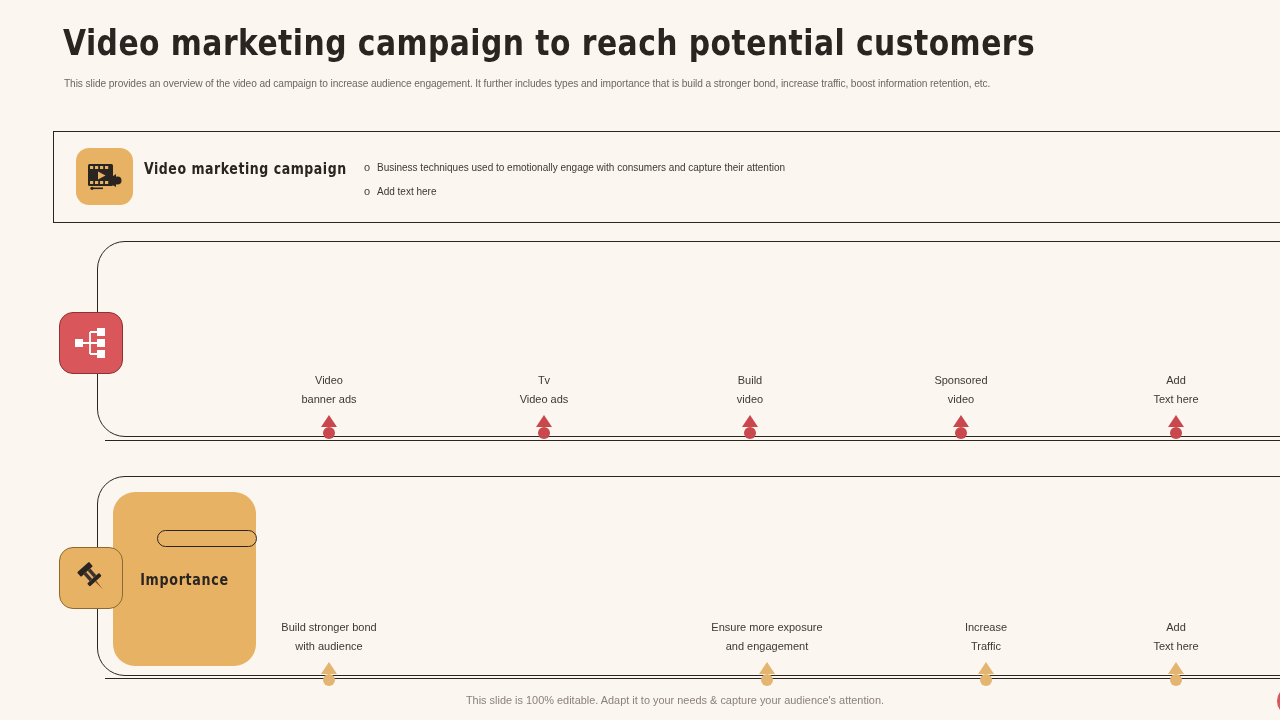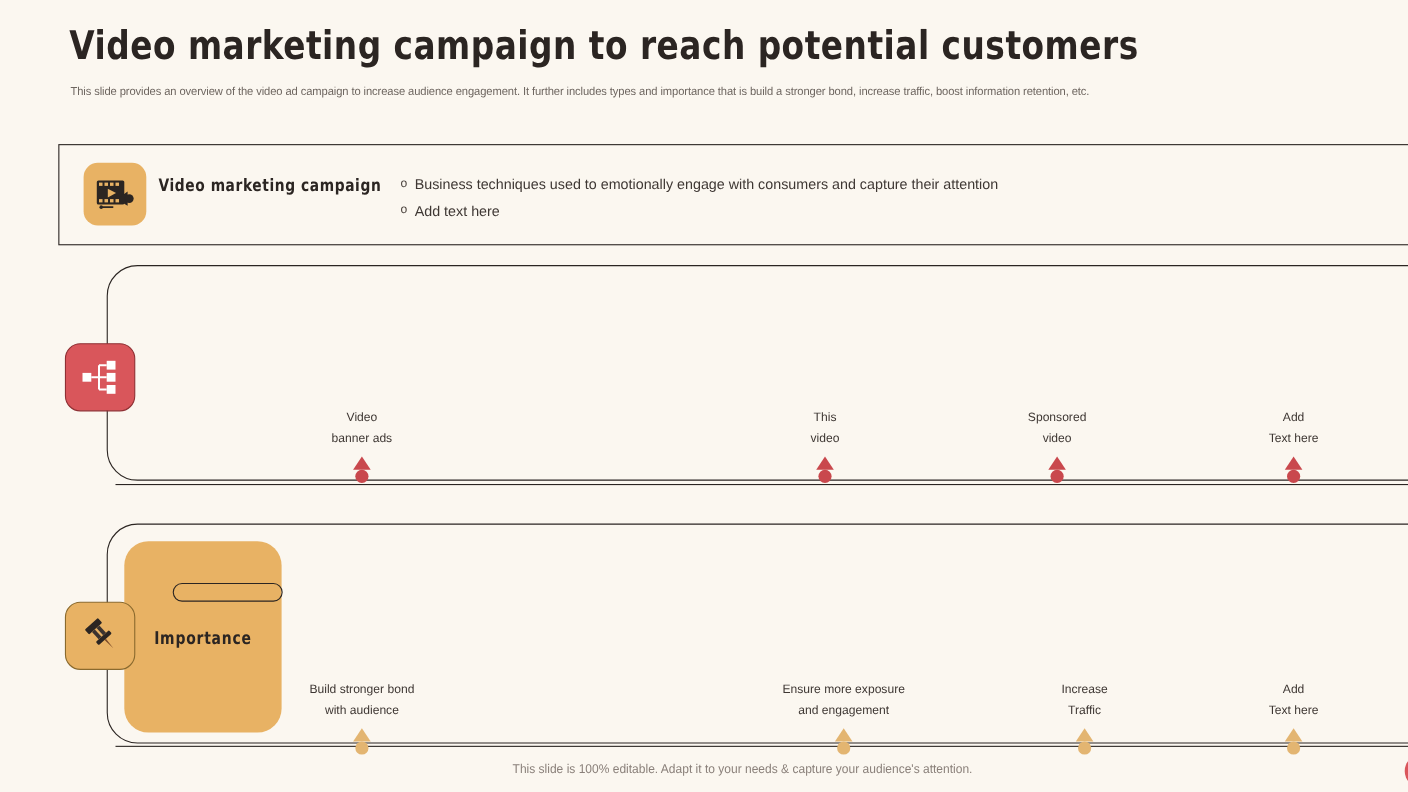--- a/index.html
+++ b/index.html
@@ -46,21 +46,21 @@
     letter-spacing:0.6px; white-space:nowrap;
   }
   .defbox-bullets {
     position:absolute; left:310px; top:26px; width:900px;
   }
   .bullet { display:flex; align-items:flex-start; margin-bottom:5px; }
   .bullet-marker {
     width:13px; flex:0 0 13px; font-size:11px; color:#4A423D;
     line-height:19px; text-align:left;
   }
-  .bullet-text { font-size:13px; color:#3E3733; line-height:19px; white-space:nowrap; }
+  .bullet-text { font-size:10px; color:#3E3733; line-height:19px; white-space:nowrap; }
 
   
   .section { position:absolute; }
   .section-frame {
     position:absolute; left:0; top:0;
     border:1.3px solid #2B2522;
     border-radius:28px;
     background:transparent;
   }
   .section-card {
@@ -193,23 +193,31 @@
 
     <div class="tl-item" style="left:172px; top:130px; width:120px;">
       <div class="tl-label">Video</div>
       <div class="tl-label">banner ads</div>
       <div class="tl-marker">
         <div class="tl-tri types"></div>
         <div class="tl-dot types"></div>
       </div>
     </div>
 
+    <div class="tl-item" style="left:387px; top:130px; width:120px;">
+      <div class="tl-label">Tv</div>
+      <div class="tl-label">Video ads</div>
+      <div class="tl-marker">
+        <div class="tl-tri types"></div>
+        <div class="tl-dot types"></div>
+      </div>
+    </div>
 
     <div class="tl-item" style="left:593px; top:130px; width:120px;">
-      <div class="tl-label">This</div>
+      <div class="tl-label">Build</div>
       <div class="tl-label">video</div>
       <div class="tl-marker">
         <div class="tl-tri types"></div>
         <div class="tl-dot types"></div>
       </div>
     </div>
 
     <div class="tl-item" style="left:804px; top:130px; width:120px;">
       <div class="tl-label">Sponsored</div>
       <div class="tl-label">video</div>

